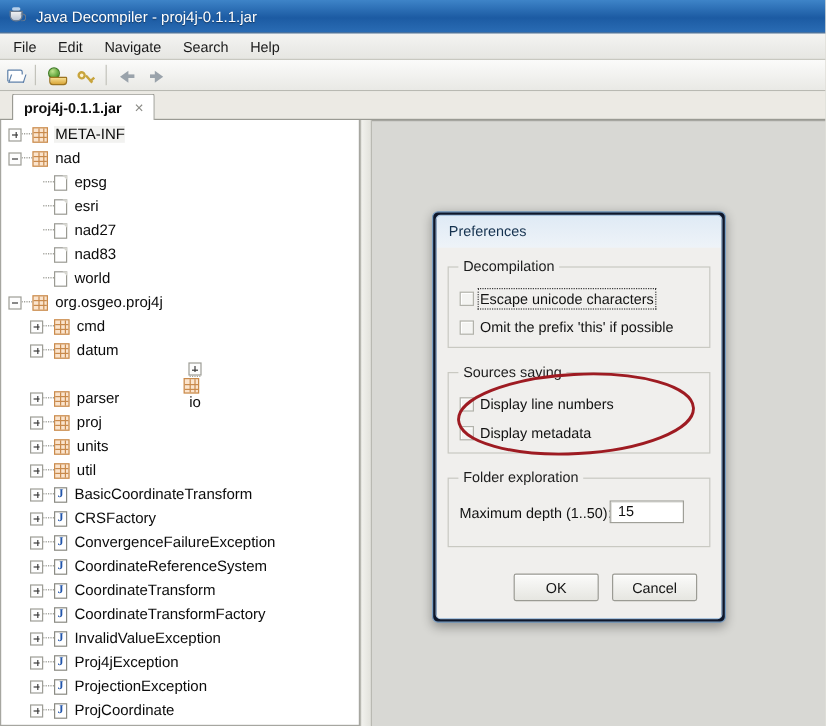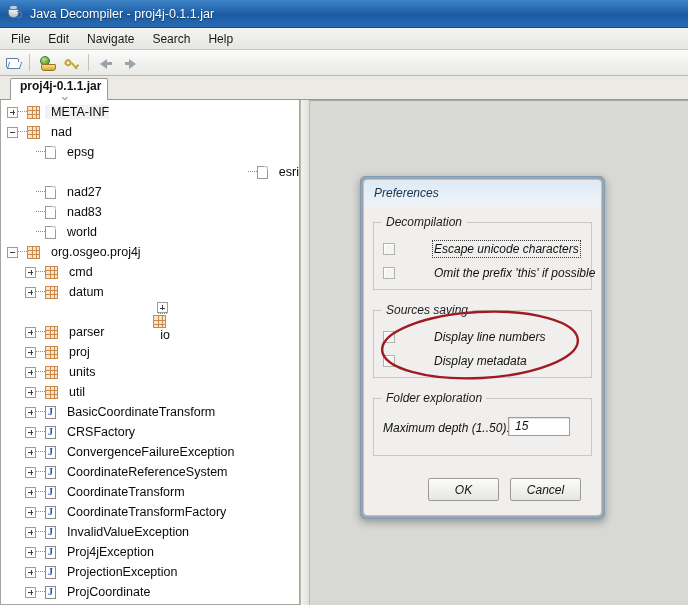--- a/index.html
+++ b/index.html
@@ -109,21 +109,21 @@
 
   
   .tabstrip{
     position:absolute;left:0;top:76px;width:688px;height:24px;
     background:#eceae4;border-bottom:1px solid #9a9a93;box-sizing:border-box;
   }
   .tab{
     position:absolute;left:10px;top:2px;height:22px;
     background:#ffffff;border:1px solid #9a9a93;border-bottom:none;
     border-radius:2px 2px 0 0;
-    display:flex;align-items:center;padding:0 6px 0 9px;box-sizing:border-box;flex-direction:column;
+    display:flex;align-items:center;padding:0 6px 0 9px;box-sizing:border-box;
   }
   .tab-label{font-size:12px;font-weight:bold;color:#101010;white-space:nowrap;}
   .tab-close{
     margin-left:8px;width:13px;height:13px;position:relative;color:#8b8b86;
     font-size:13px;line-height:13px;text-align:center;
   }
 
   
   .tree-pane{
     position:absolute;left:0;top:100px;width:300px;height:505px;
@@ -182,32 +182,31 @@
   
   .ico.java{
     width:11px;height:13px;background:#ffffff;border:1px solid #8a8a83;
     box-sizing:border-box;
   }
   .ico.java:before{
     content:"J";position:absolute;left:0;right:0;top:-1px;
     font-size:10px;font-weight:bold;color:#2255aa;text-align:center;
     font-family:"Liberation Serif", serif;
   }
-  .label{padding-left:6px;}
+  .label{padding-left:1px;}
   .label.sel{background:#f2f2f0;}
 
   
   .dialog{
     position:absolute;left:360px;top:176px;width:245px;height:343px;
-    background:#a3a3a3;
+    background:#0f172a;
     border:1px solid #7a9ec2;
     border-radius:5px;
     box-shadow:0 3px 9px rgba(0,0,0,.33);
     box-sizing:border-box;
-    font-style:italic;
   }
   .dialog-frame{
     position:absolute;left:2px;top:2px;right:2px;bottom:2px;
     border:1px solid #aac4de;border-radius:4px;
     background:linear-gradient(to bottom,#dfeaf5 0px,#eef3f8 26px,#f0efed 27px,#f0efed 100%);
     box-sizing:border-box;
   }
   .dialog-title{
     position:absolute;left:10px;top:6px;font-size:12px;color:#15324f;
   }
@@ -219,21 +218,21 @@
   .group{
     position:absolute;left:0;right:0;
     border:1px solid #c9c9c2;background:transparent;box-sizing:border-box;
   }
   .group-title{
     position:absolute;left:8px;top:-8px;background:#f0efed;padding:0 4px;
     font-size:12px;color:#1c1c1c;white-space:nowrap;
   }
   .chk-row{
     position:absolute;left:9px;display:flex;align-items:center;height:16px;
-    font-size:12px;color:#121212;white-space:nowrap;gap:34px;
+    font-size:12px;color:#121212;white-space:nowrap;
   }
   .chk{
     width:12px;height:12px;background:#f4f4f2;border:1px solid #b2b2ab;
     box-shadow:inset 1px 1px 0 #ffffff;
     margin-right:5px;flex:0 0 auto;box-sizing:border-box;
   }
   .focus-ring{outline:1px dotted #3a3a3a;outline-offset:1px;}
   .depth-label{
     position:absolute;left:9px;font-size:12px;color:#121212;white-space:nowrap;
   }
@@ -327,21 +326,21 @@
           <span class="dots"></span>
           <span class="ico pkg"></span>
           <span class="label">nad</span>
         </div>
         <div class="row" style="padding-left: 24px;">
           <span class="handle"></span>
           <span class="dots"></span>
           <span class="ico file"></span>
           <span class="label">epsg</span>
         </div>
-        <div class="row" style="padding-left: 24px; justify-content: flex-end;">
+        <div class="row" style="padding-left: 24px;">
           <span class="handle"></span>
           <span class="dots"></span>
           <span class="ico file"></span>
           <span class="label">esri</span>
         </div>
         <div class="row" style="padding-left: 24px;">
           <span class="handle"></span>
           <span class="dots"></span>
           <span class="ico file"></span>
           <span class="label">nad27</span>

